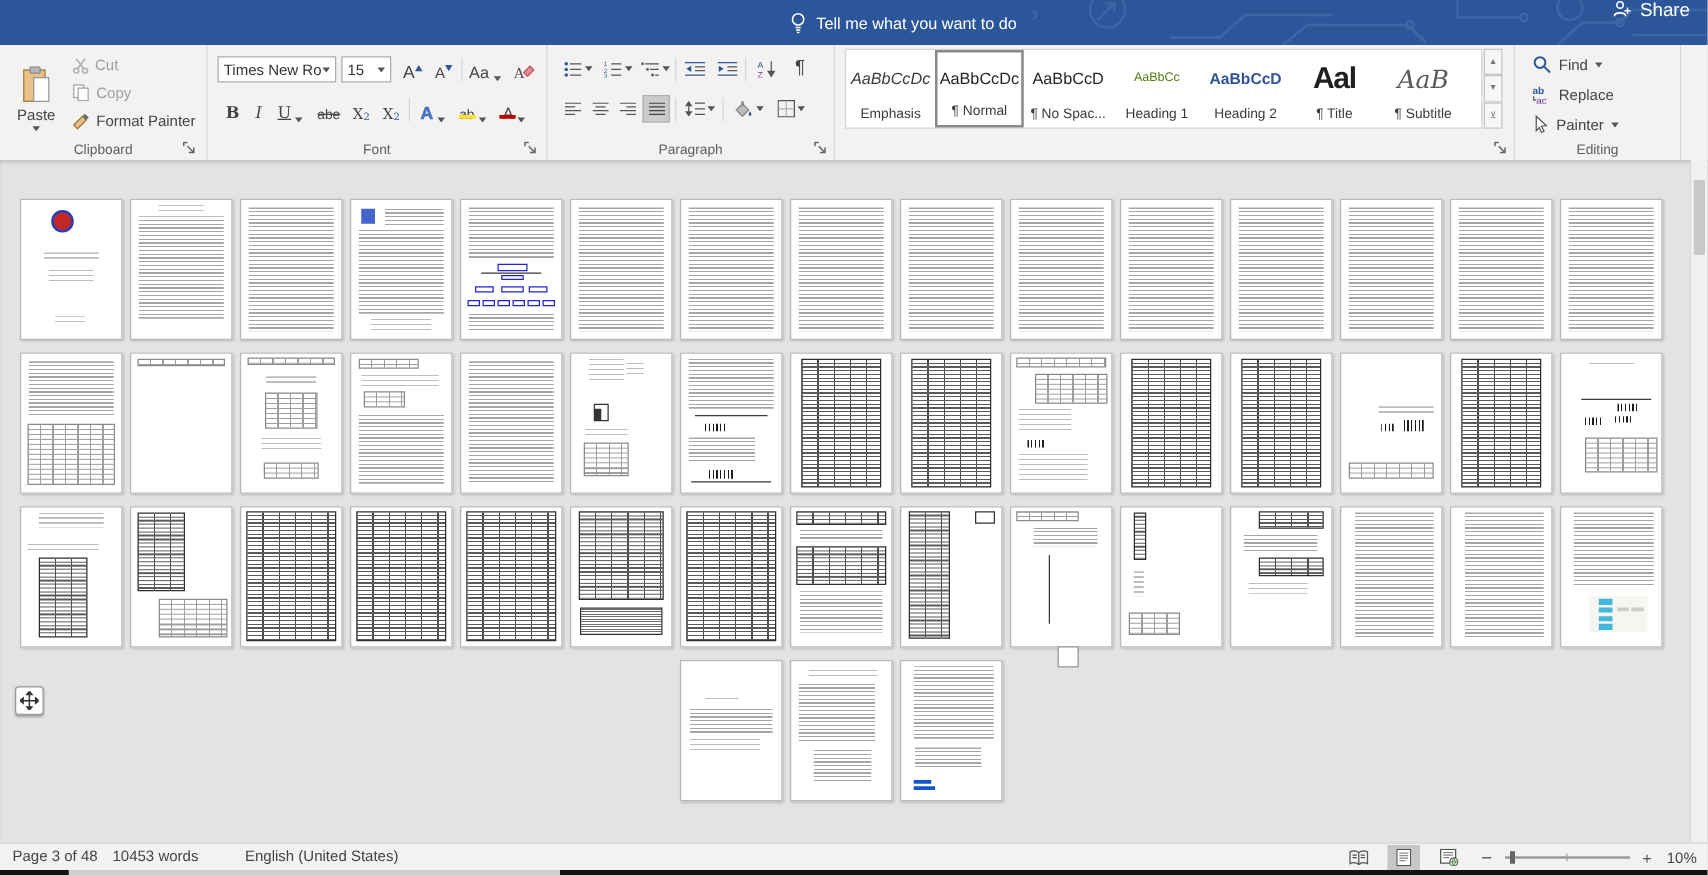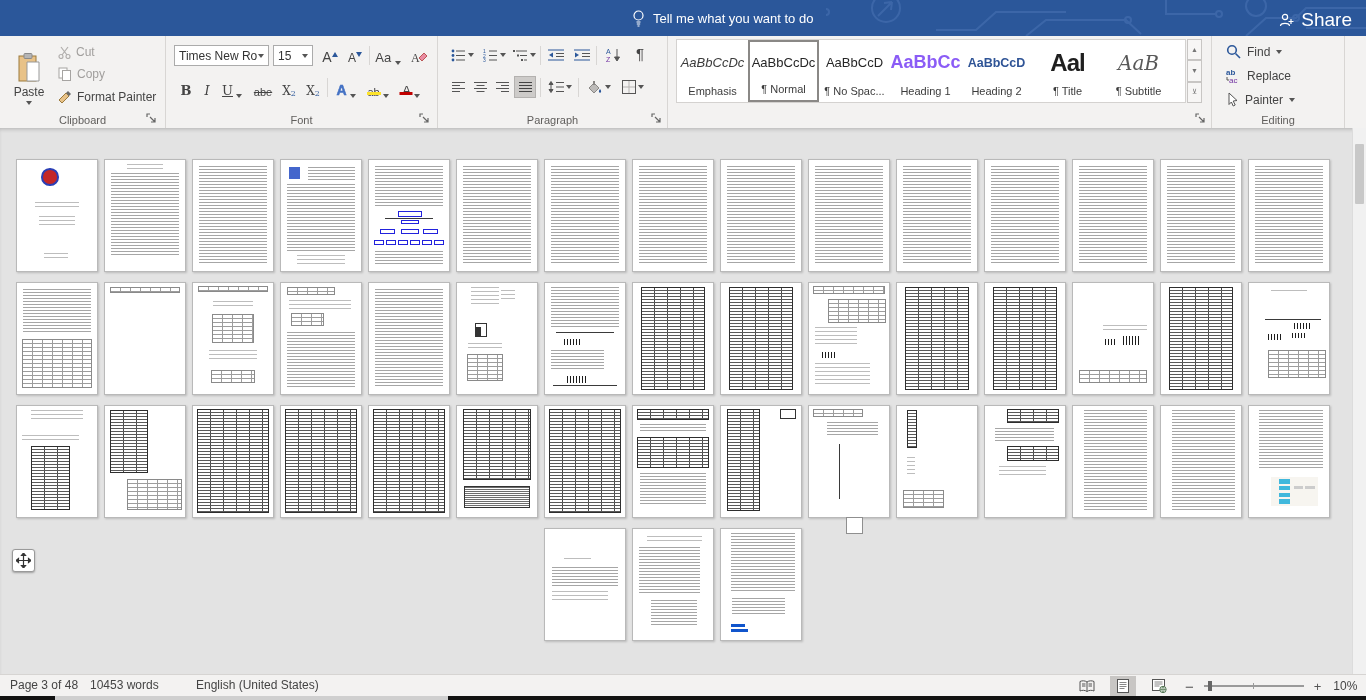--- a/index.html
+++ b/index.html
@@ -4,21 +4,21 @@
 <style>
   html,body{margin:0;padding:0;background:#e3e3e3;width:1366px;height:700px;overflow:hidden;
     font-family:"Liberation Sans",sans-serif;-webkit-font-smoothing:antialiased}
   
   #titlebar{position:absolute;left:0;top:0;width:1366px;height:36px;background:#2b579a;overflow:hidden}
   #circuit{position:absolute;right:0;top:0;opacity:.55}
   #tabs{position:absolute;left:4px;top:0;height:36px;display:flex;z-index:2}
   .tab{padding:0 17px;line-height:36px;font-size:13px;color:#fff;cursor:default;white-space:nowrap}
   .tab.active{background:#f3f2f1;color:#2b579a}
   #tellme{position:absolute;left:632px;top:0;height:36px;display:flex;align-items:center;gap:8px;color:#fff;font-size:13px;z-index:2}
-  #share{position:absolute;right:14px;top:0;height:40px;display:flex;align-items:center;gap:6px;color:#fff;font-size:19px;z-index:2}
+  #share{position:absolute;right:14px;top:0;height:40px;display:flex;gap:6px;color:#fff;font-size:15px;z-index:2}
   
   #ribbon{position:absolute;left:0;top:36px;width:1366px;height:92px;background:#f3f2f1;border-bottom:1px solid #d2d0ce;font-size:12px;color:#444}
   .grp{position:absolute;top:0;height:92px;border-right:1px solid #d8d6d4;box-sizing:border-box}
   .grp-label{position:absolute;bottom:2px;left:0;right:0;text-align:center;font-size:11px;color:#605e5c}
   .launcher{position:absolute;bottom:4px;width:11px;height:11px}
   .ddn{display:inline-block;width:0;height:0;border-left:3px solid transparent;border-right:3px solid transparent;border-top:4px solid #555;vertical-align:middle}
   .rbtn{position:absolute;display:flex;align-items:center;justify-content:center;border-radius:2px}
   .dis{color:#a19f9d}
   
   #paste-btn{left:6px;top:4px;width:46px;height:78px;flex-direction:column;gap:2px}
@@ -33,21 +33,21 @@
   .pbtn{position:absolute;display:flex;align-items:center;justify-content:center;height:22px}
   .pbtn.active{background:#cdcbc9;border:1px solid #b3b1af;box-sizing:border-box}
   
   #styles-gallery{position:absolute;left:8px;top:3px;width:510px;height:64px;background:#fff;border:1px solid #d4d2d0;display:flex;box-sizing:border-box}
   .style-item{width:71px;height:100%;display:flex;flex-direction:column;align-items:center;justify-content:flex-end;padding-bottom:5px;box-sizing:border-box;overflow:hidden}
   .style-item.sel{border:2px solid #8a8886}
   .sty-prev{flex:1;display:flex;align-items:center;white-space:nowrap}
   .sty-name{font-size:11px;color:#3b3b3b;white-space:nowrap}
   .st-emphasis .sty-prev{font-style:italic;font-size:13px;color:#3b3b3b}
   .st-normal .sty-prev,.st-nospace .sty-prev{font-size:13px;color:#262626}
-  .st-h1 .sty-prev{font-size:18px;font-weight:bold;color:#8b5cf6}
+  .st-h1 .sty-prev{font-size:10px;font-weight:normal;color:#4d7c0f}
   .st-h2 .sty-prev{font-size:12.5px;font-weight:bold;color:#2f5496}
   .st-title .sty-prev{font-size:24px;font-weight:600;letter-spacing:-1px;color:#1f1f1f}
   .st-subtitle .sty-prev{font-family:"DejaVu Serif",serif;font-style:italic;font-size:20px;color:#595959}
   #sty-scroll{position:absolute;left:519px;top:3px;width:15px;height:64px;display:flex;flex-direction:column}
   #sty-scroll div{flex:1;border:1px solid #c8c6c4;background:#f7f6f5;display:flex;align-items:center;justify-content:center;font-size:7px;color:#777;box-sizing:border-box}
   
   .erow{position:absolute;left:14px;display:flex;align-items:center;gap:6px;font-size:12px;color:#444;white-space:nowrap}
   .chev{width:8px;height:8px;border-left:1.6px solid #444;border-top:1.6px solid #444;transform:rotate(45deg)}
   
   #docarea{position:absolute;left:0;top:128px;width:1366px;height:546px;background:#e3e3e3;overflow:hidden;box-shadow:inset 0 3px 4px -2px rgba(0,0,0,.22)}

